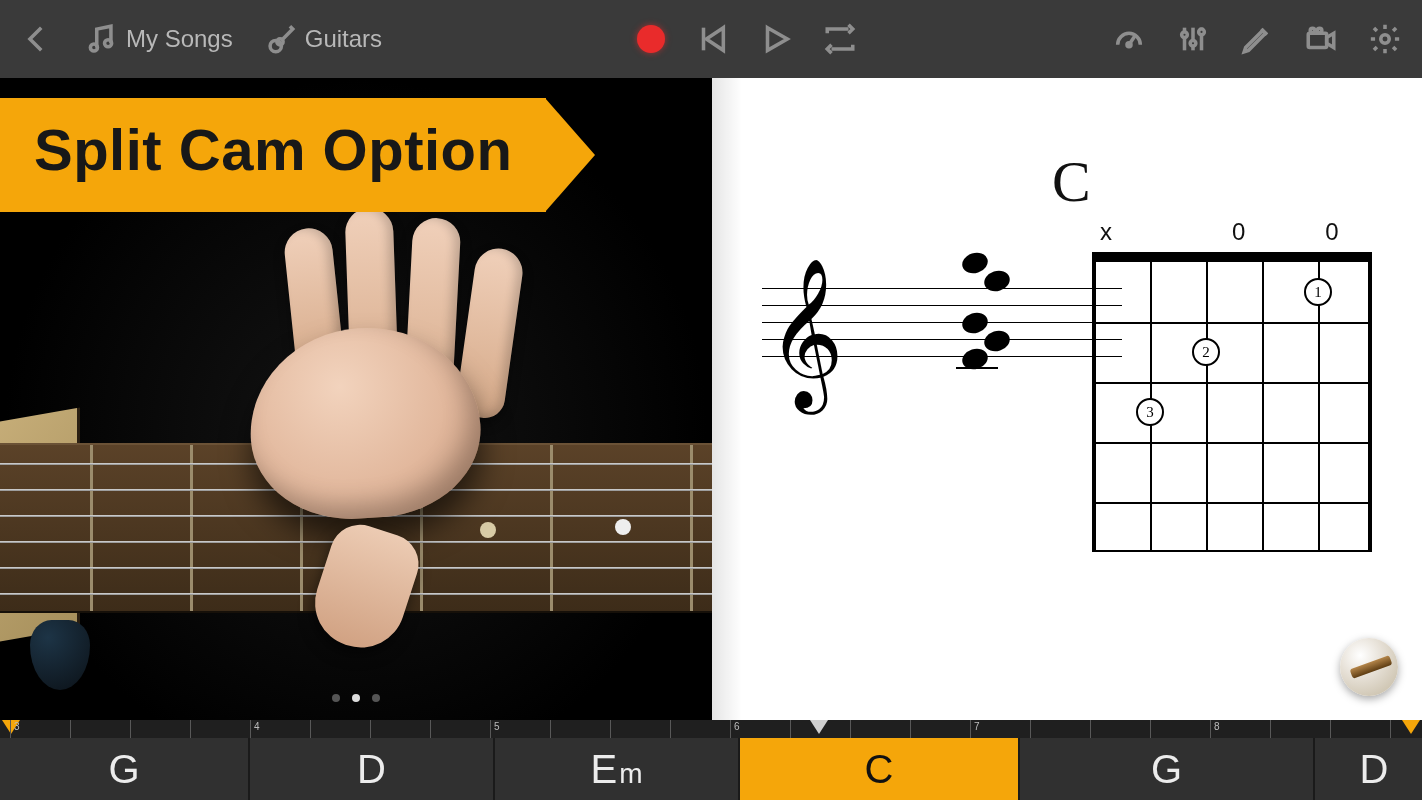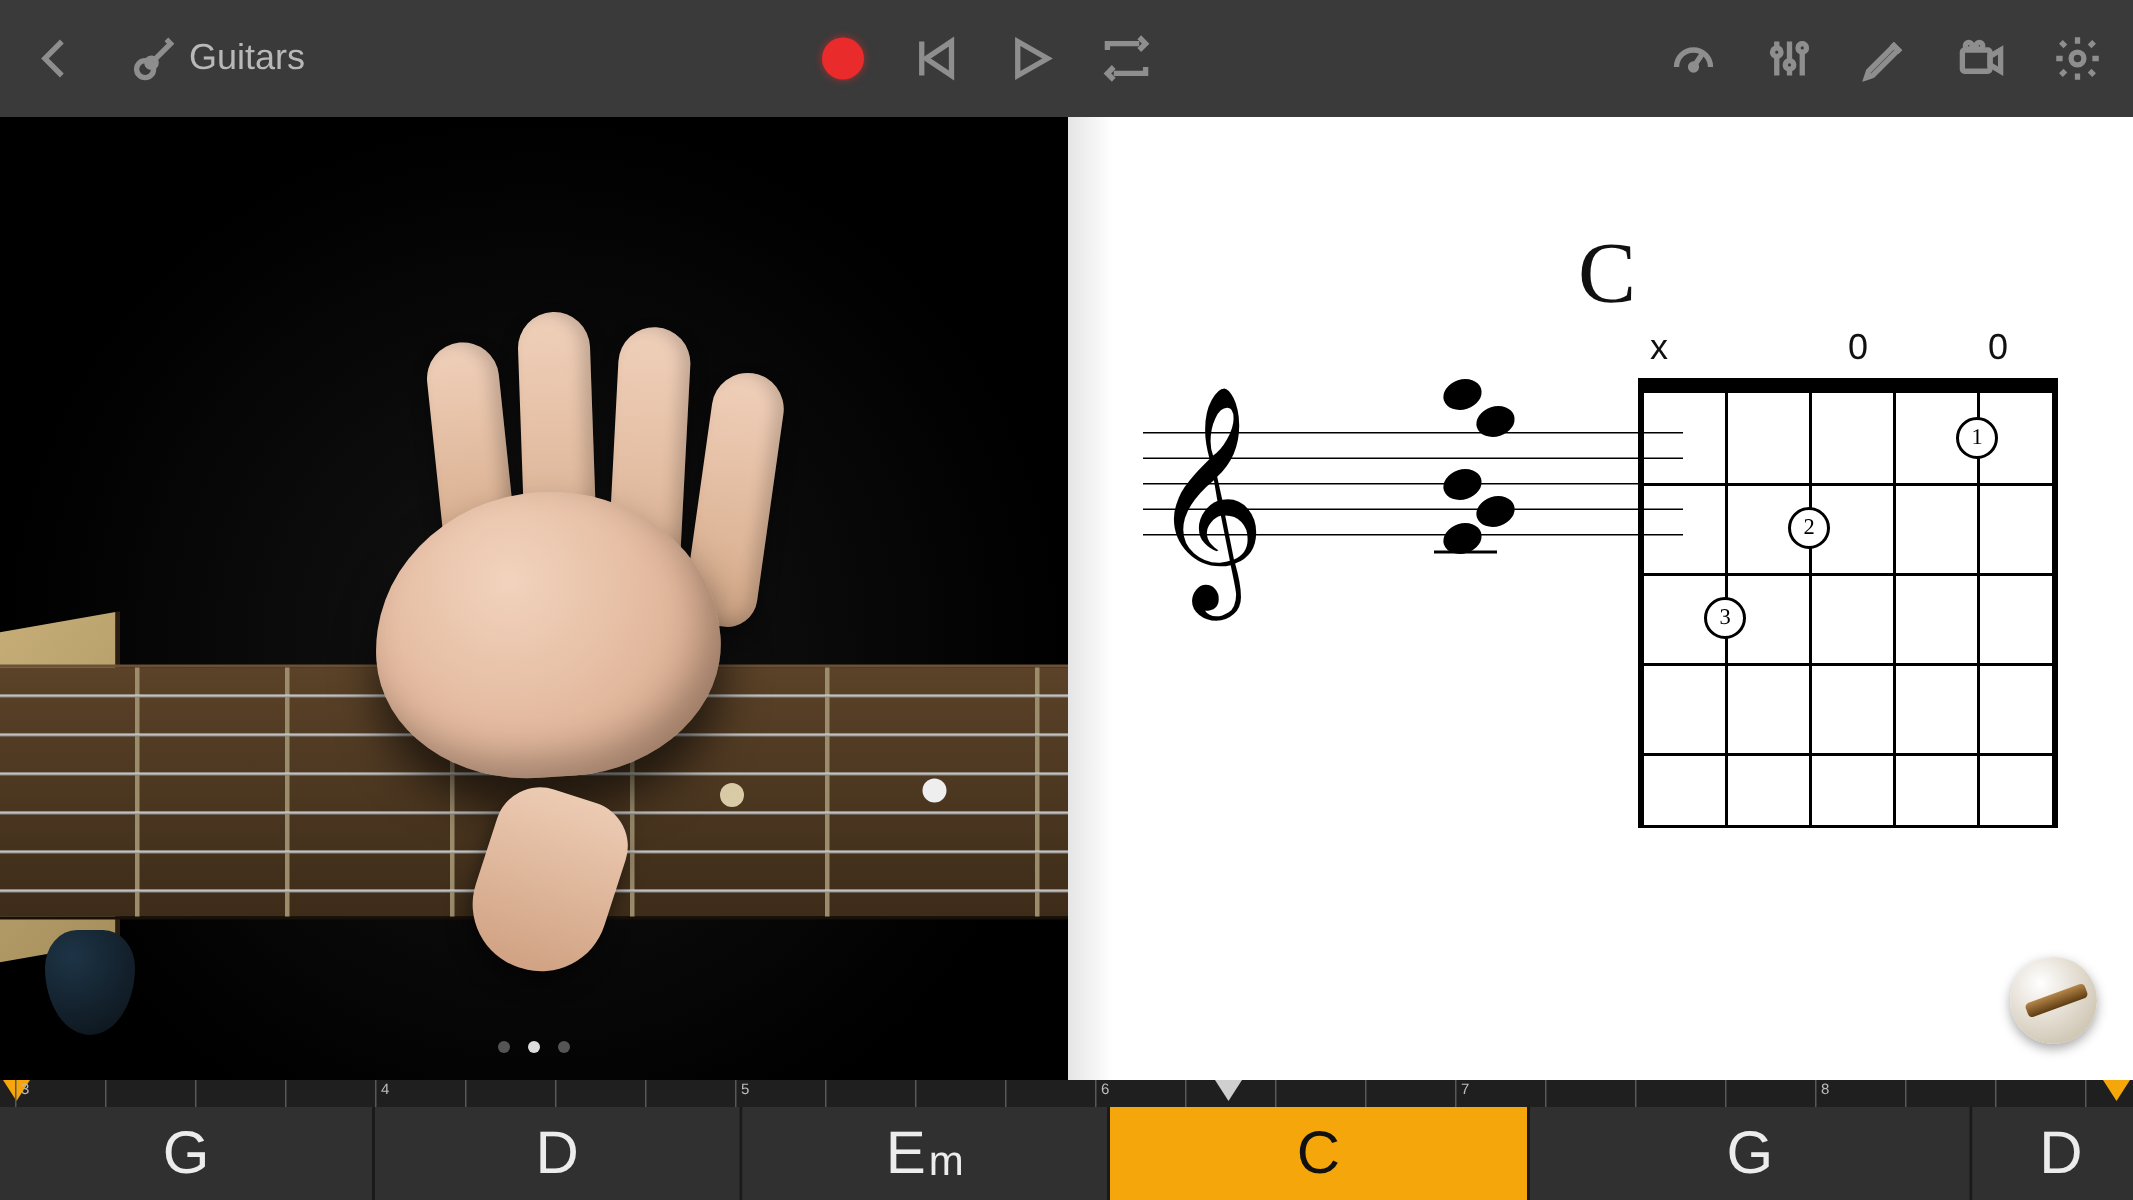--- a/index.html
+++ b/index.html
@@ -175,20 +175,28 @@
 
 <div class="toolbar">
   <div class="left">
     <div class="tb-btn">
       <svg class="tb-ico" viewBox="0 0 24 24">
           <polyline points="15 4 7 12 15 20"></polyline>
         </svg>
     </div>
     <div class="tb-btn">
       <svg class="tb-ico" viewBox="0 0 24 24">
+          <path d="M9 18V5l10-2v12"></path>
+          <circle cx="7" cy="18" r="2.5"></circle>
+          <circle cx="17" cy="15" r="2.5"></circle>
+        </svg>
+      <span>My Songs</span>
+    </div>
+    <div class="tb-btn">
+      <svg class="tb-ico" viewBox="0 0 24 24">
           <path d="M19 3l2 2-8 8"></path>
           <circle cx="9" cy="17" r="4"></circle>
           <circle cx="12" cy="14" r="2.2"></circle>
         </svg>
       <span>Guitars</span>
     </div>
   </div>
 
   <div class="spacer"></div>
 
@@ -256,20 +264,24 @@
           <circle cx="12" cy="12" r="3"></circle>
           <path d="M12 2v3M12 19v3M4.2 4.2l2.1 2.1M17.7 17.7l2.1 2.1M2 12h3M19 12h3M4.2 19.8l2.1-2.1M17.7 6.3l2.1-2.1"></path>
         </svg>
     </div>
   </div>
 </div>
 
 <div class="main">
 
   <div class="left-pane">
+    <div class="banner-wrap">
+      <div class="banner">Split Cam Option</div>
+      <div class="banner-tail"></div>
+    </div>
 
     <div class="headstock"></div>
     <div class="neck">
       <div class="fret" style="left:90px"></div>
       <div class="fret" style="left:190px"></div>
       <div class="fret" style="left:300px"></div>
       <div class="fret" style="left:420px"></div>
       <div class="fret" style="left:550px"></div>
       <div class="fret" style="left:690px"></div>
       <div class="fret-dot" style="left:480px"></div>

